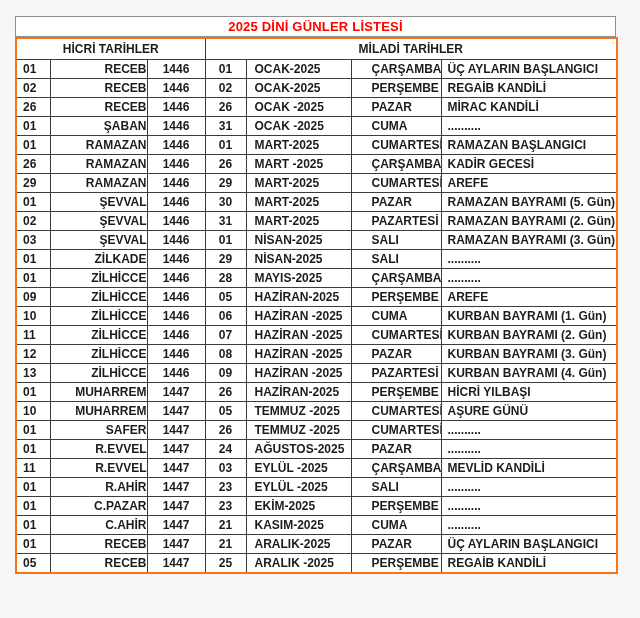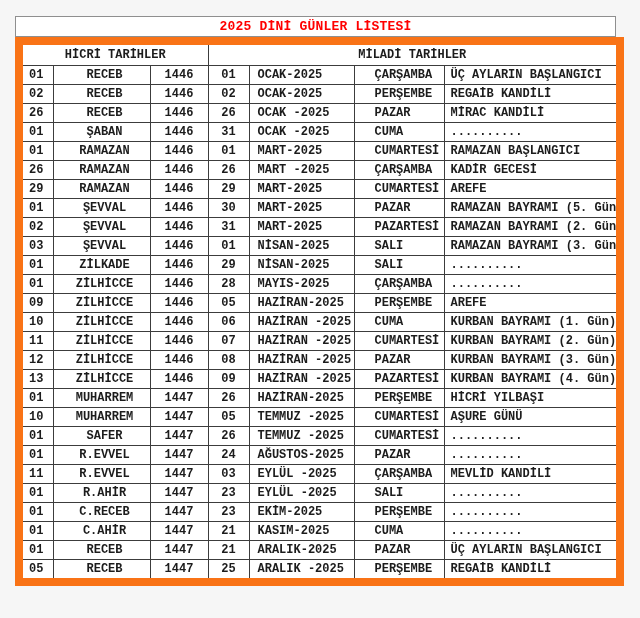--- a/index.html
+++ b/index.html
@@ -16,21 +16,20 @@
     position: relative;
     width: 640px;
     height: 618px;
     background: #f6f6f6;
   }
   .sheet {
     position: absolute;
     left: 15px;
     top: 16px;
     width: 589px;
-    font-family: Liberation Mono, monospace;
   }
   .title-row {
     box-sizing: border-box;
     width: 601px;
     height: 21px;
     line-height: 19px;
     border: 1px solid #8f8f8f;
     background: #ffffff;
     text-align: center;
     color: #ff0000;
@@ -38,21 +37,21 @@
     font-size: 13px;
     letter-spacing: 0.2px;
     overflow: hidden;
     white-space: nowrap;
   }
   table.main-table {
     border-collapse: collapse;
     table-layout: fixed;
     width: 601px;
     background: #ffffff;
-    border: 8px solid #f97316;
+    border: 2px solid #f97316;
   }
   .main-table th, .main-table td {
     border: 1px solid #3c3c3c;
     color: #1c1c1c;
     font-weight: bold;
     overflow: hidden;
     white-space: nowrap;
     padding: 0;
     vertical-align: middle;
   }
@@ -66,21 +65,21 @@
   }
   .main-table tbody tr {
     height: 18.93px;
   }
   .main-table tbody td {
     font-size: 12px;
     line-height: 18px;
   }
   
   .main-table .c0 { text-align: left;  padding-left: 6px; }
-  .main-table .c1 { text-align: center;  padding-left: 6px; }
+  .main-table .c1 { text-align: right;  padding-left: 6px; }
   .main-table .c2 { text-align: center; }
   .main-table .c3 { text-align: center; }
   .main-table .c4 { text-align: left;  padding-left: 8px; }
   .main-table .c5 { text-align: left;  padding-left: 20px; }
   .main-table .c6 { text-align: left;  padding-left: 6px; }
 </style>
 </head>
 <body>
 
 <div class="page">
@@ -307,21 +306,21 @@
             <td class="c0">01</td>
             <td class="c1">R.AHİR</td>
             <td class="c2">1447</td>
             <td class="c3">23</td>
             <td class="c4">EYLÜL -2025</td>
             <td class="c5">SALI</td>
             <td class="c6">..........</td>
           </tr>
           <tr>
             <td class="c0">01</td>
-            <td class="c1">C.RECEB</td>
+            <td class="c1">C.PAZAR</td>
             <td class="c2">1447</td>
             <td class="c3">23</td>
             <td class="c4">EKİM-2025</td>
             <td class="c5">PERŞEMBE</td>
             <td class="c6">..........</td>
           </tr>
           <tr>
             <td class="c0">01</td>
             <td class="c1">C.AHİR</td>
             <td class="c2">1447</td>

